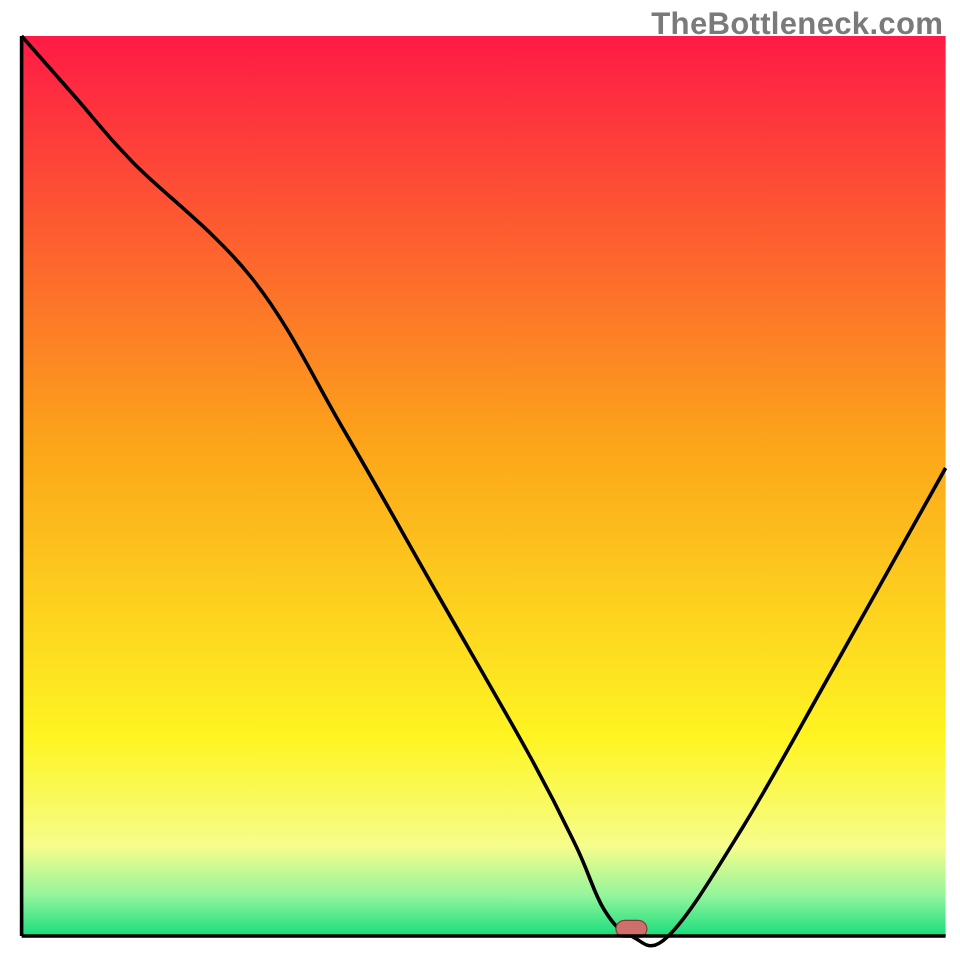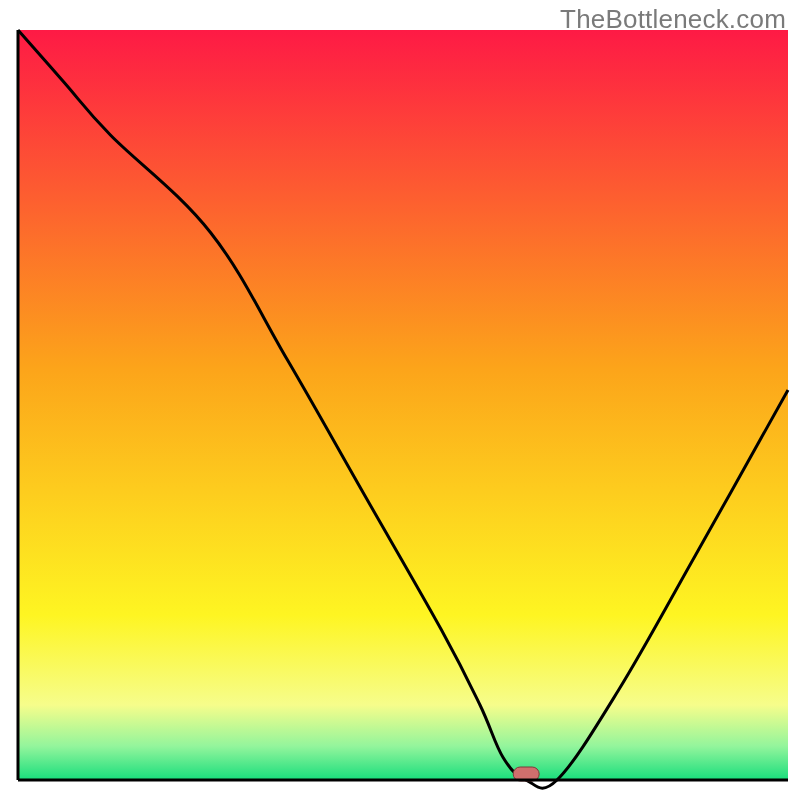--- a/index.html
+++ b/index.html
@@ -14,21 +14,21 @@
     position: relative;
     width: 800px;
     height: 800px;
   }
   .watermark {
     position: absolute;
     top: 4px;
     right: 14px;
     color: #7a7a7a;
     font-size: 26px;
-    font-weight: 400;
+    font-weight: 700;
     letter-spacing: 0.2px;
   }
   svg.chart {
     position: absolute;
     left: 0;
     top: 0;
   }
 </style>
 </head>
 <body>

